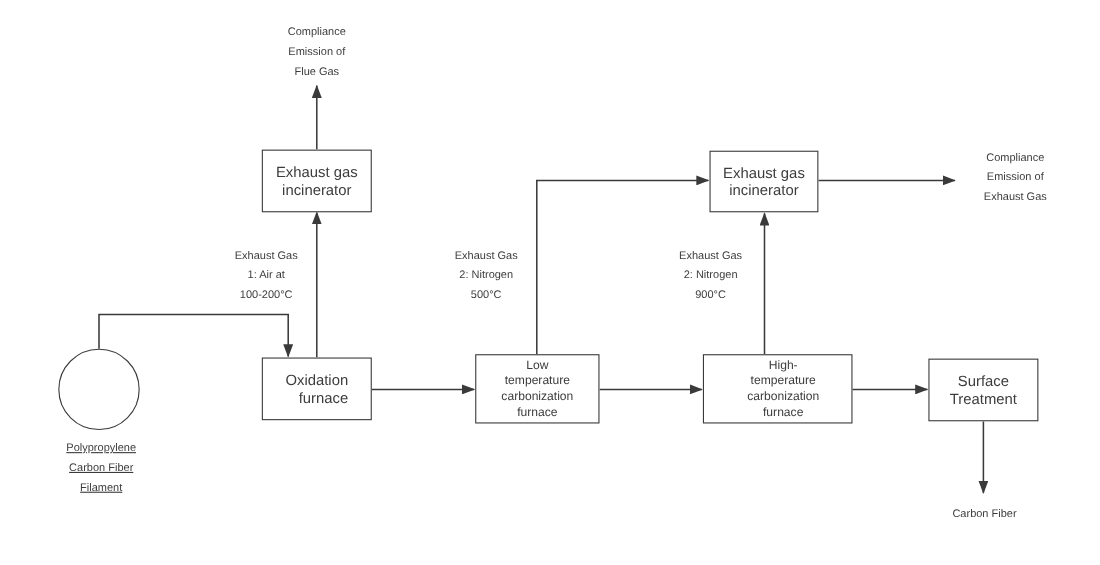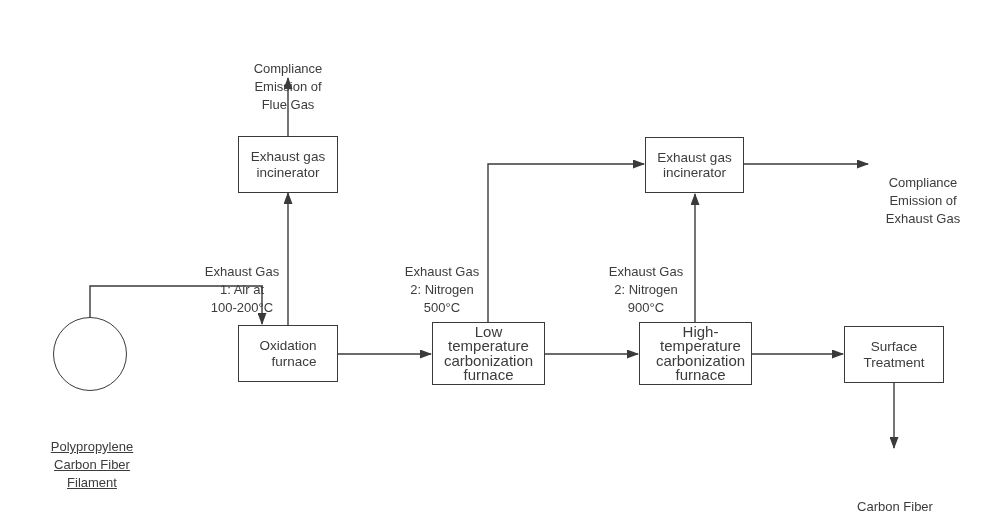--- a/index.html
+++ b/index.html
@@ -34,34 +34,33 @@
     border: 1.6px solid var(--line);
     background: var(--box-fill);
     display: flex;
     align-items: center;
     justify-content: center;
     text-align: center;
     color: var(--text);
     font-size: 13.5px;
     line-height: 15.5px;
   }
-  .node.small-text { font-size: 15px; line-height: 14.5px; }
+  .node.small-text { font-size: 11px; line-height: 14.5px; }
   .node.circle {
     border-radius: 50%;
   }
   .label { white-space: pre-line; }
   .free-label {
     position: absolute;
     transform: translateX(-50%);
     text-align: center;
     color: var(--text);
-    font-size: 13px;
+    font-size: 10px;
     line-height: 18px;
     white-space: pre-line;
-    margin-top: 39px;
   }
 </style>
 </head>
 <body>
 
 <div class="canvas">
 
   <svg class="connectors" viewBox="0 0 1000 514" xmlns="http://www.w3.org/2000/svg">
     <defs>
       <marker id="arrow" markerUnits="userSpaceOnUse" markerWidth="12" markerHeight="9" refX="11" refY="4.5" orient="auto">
@@ -92,21 +91,21 @@
 furnace</span>
   </div>
 
   <div class="node small-text" style="left:432px; top:322px; width:113px; height:63px;">
     <span class="label">Low
 temperature
 carbonization
 furnace</span>
   </div>
 
-  <div class="node small-text" style="left:639px; top:322px; width:113px; height:63px;padding-left:10px;">
+  <div class="node small-text" style="left:639px; top:322px; width:136px; height:63px;padding-left:10px;">
     <span class="label">High-
 temperature
 carbonization
 furnace</span>
   </div>
 
   <div class="node" style="left:645px; top:137px; width:99px; height:56px;">
     <span class="label">Exhaust gas
 incinerator</span>
   </div>

